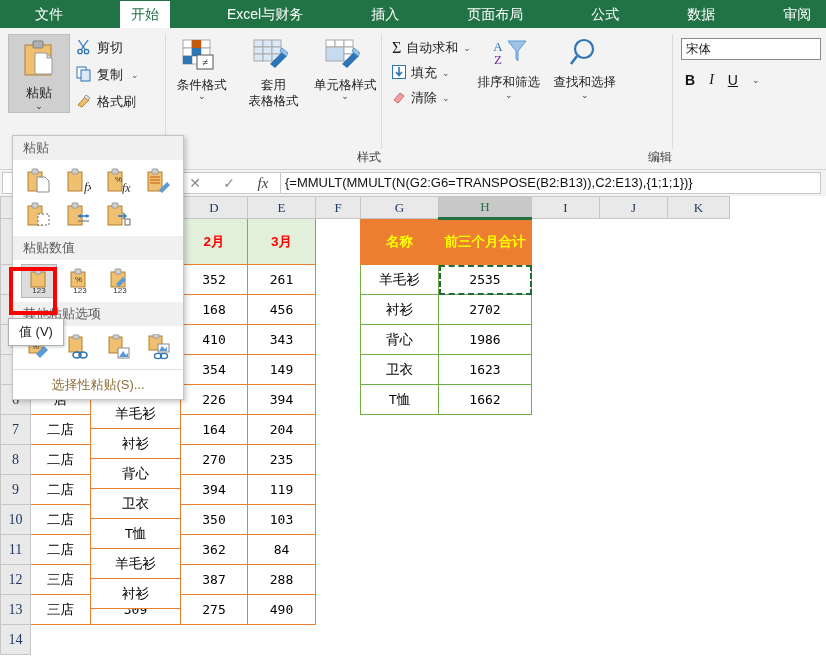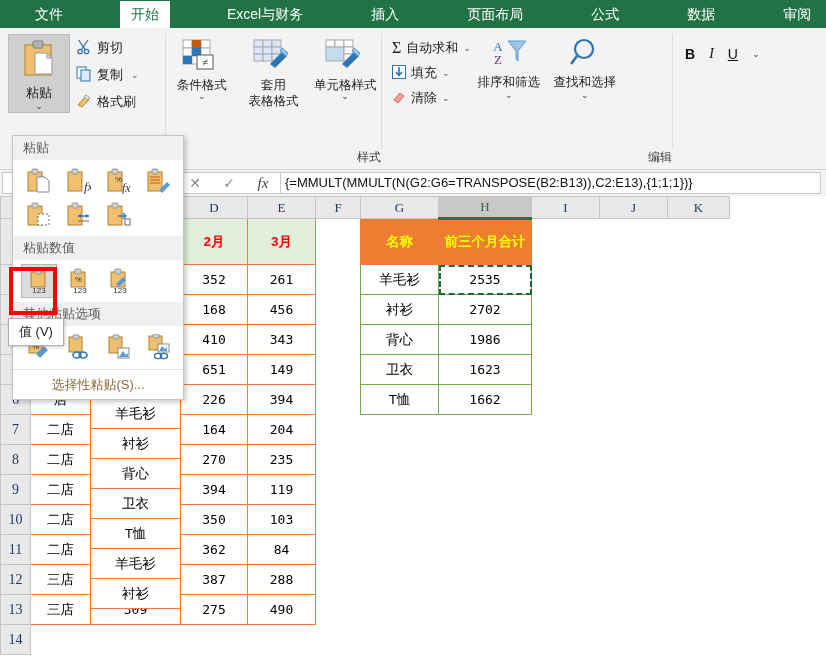--- a/index.html
+++ b/index.html
@@ -352,20 +352,21 @@
           <span class="car">⌄</span>
         </div>
       </div>
       <div class="grp-label" style="padding-left:70px;">编辑</div>
     </div>
 
     <div class="grp-sep"></div>
 
     <div class="grp g-font">
       <div class="grp-body" style="flex-direction:column; align-items:flex-start;">
+        <input class="fontbox" value="宋体" style="">
         <div class="fmtrow">
           <span class="fb">B</span>
           <span class="fi">I</span>
           <span class="fu">U</span>
           <span class="fc">⌄</span>
         </div>
       </div>
       <div class="grp-label">&nbsp;</div>
     </div>
   </div>
@@ -450,21 +451,21 @@
         <td class="gcell">1986</td>
         <td class="cell blank"></td>
         <td class="cell blank"></td>
         <td class="cell blank"></td>
       </tr>
 
       <tr>
         <td class="rowhdr"></td>
         <td class="cell blank"></td>
         <td class="cell">64</td>
-        <td class="cell">651</td>
+        <td class="cell">354</td>
         <td class="cell">149</td>
         <td class="cell blank"></td>
         <td class="gcell cnx">卫衣</td>
         <td class="gcell">1623</td>
         <td class="cell blank"></td>
         <td class="cell blank"></td>
         <td class="cell blank"></td>
       </tr>
 
       <tr>

